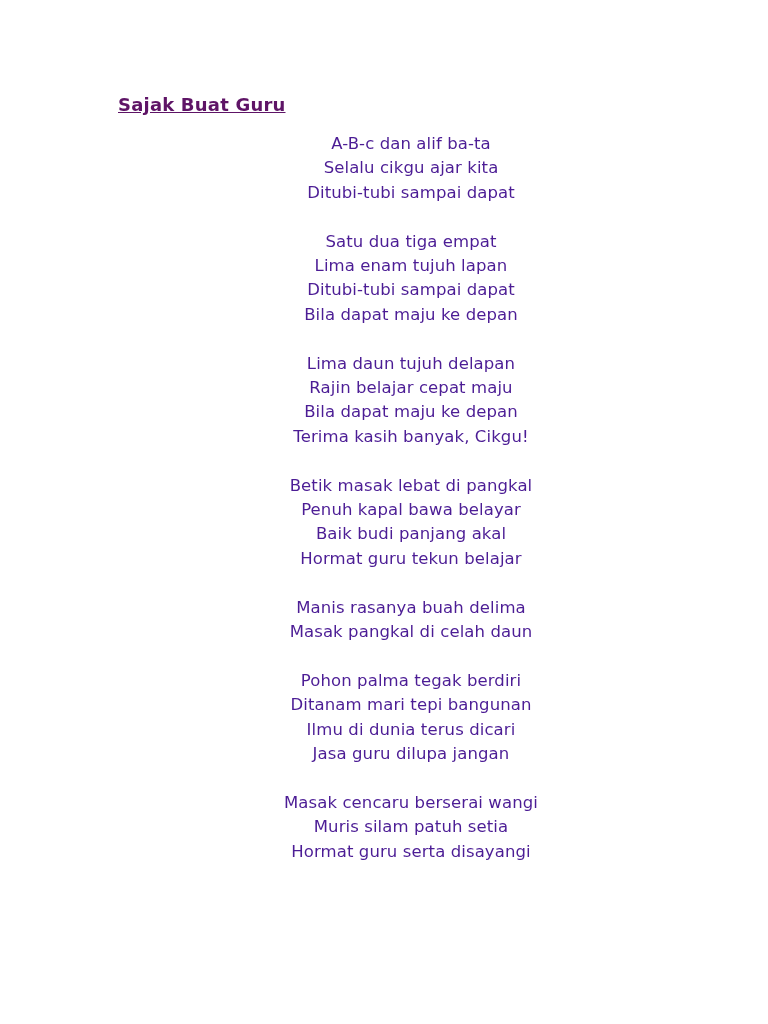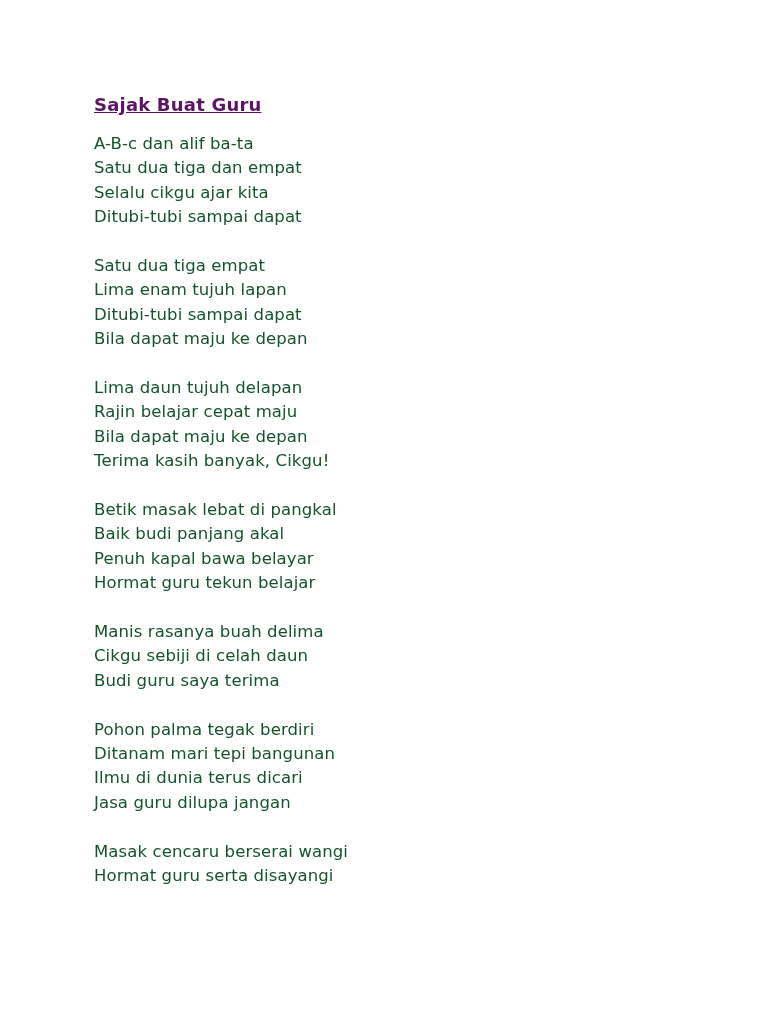--- a/index.html
+++ b/index.html
@@ -43,55 +43,54 @@
   }
   .line {
     white-space: pre;
     letter-spacing: 0.1px;
   }
 </style>
 </head>
 <body>
 
 <div class="page" style="background: rgb(255, 255, 255);">
-  <h1 class="doc-title" style="color: rgb(94, 20, 102);">Sajak Buat Guru</h1>
-  <div class="poem-body" style="color: #14532d;">
+  <h1 class="doc-title" style="color: rgb(94, 20, 102); margin-left: 24px;">Sajak Buat Guru</h1>
+  <div class="poem-body" style="color: #4c1d95; text-align: center;">
       <div class="stanza">
         <div class="line">A-B-c dan alif ba-ta</div>
-        <div class="line">Satu dua tiga dan empat</div>
         <div class="line">Selalu cikgu ajar kita</div>
         <div class="line">Ditubi-tubi sampai dapat</div>
       </div>
       <div class="stanza">
         <div class="line">Satu dua tiga empat</div>
         <div class="line">Lima enam tujuh lapan</div>
         <div class="line">Ditubi-tubi sampai dapat</div>
         <div class="line">Bila dapat maju ke depan</div>
       </div>
       <div class="stanza">
         <div class="line">Lima daun tujuh delapan</div>
         <div class="line">Rajin belajar cepat maju</div>
         <div class="line">Bila dapat maju ke depan</div>
         <div class="line">Terima kasih banyak, Cikgu!</div>
       </div>
       <div class="stanza">
         <div class="line">Betik masak lebat di pangkal</div>
+        <div class="line">Penuh kapal bawa belayar</div>
         <div class="line">Baik budi panjang akal</div>
-        <div class="line">Penuh kapal bawa belayar</div>
         <div class="line">Hormat guru tekun belajar</div>
       </div>
       <div class="stanza">
         <div class="line">Manis rasanya buah delima</div>
-        <div class="line">Cikgu sebiji di celah daun</div>
-        <div class="line">Budi guru saya terima</div>
+        <div class="line">Masak pangkal di celah daun</div>
       </div>
       <div class="stanza">
         <div class="line">Pohon palma tegak berdiri</div>
         <div class="line">Ditanam mari tepi bangunan</div>
         <div class="line">Ilmu di dunia terus dicari</div>
         <div class="line">Jasa guru dilupa jangan</div>
       </div>
       <div class="stanza">
         <div class="line">Masak cencaru berserai wangi</div>
+        <div class="line">Muris silam patuh setia</div>
         <div class="line">Hormat guru serta disayangi</div>
       </div>
     </div>
 </div>
 
 </body></html>

